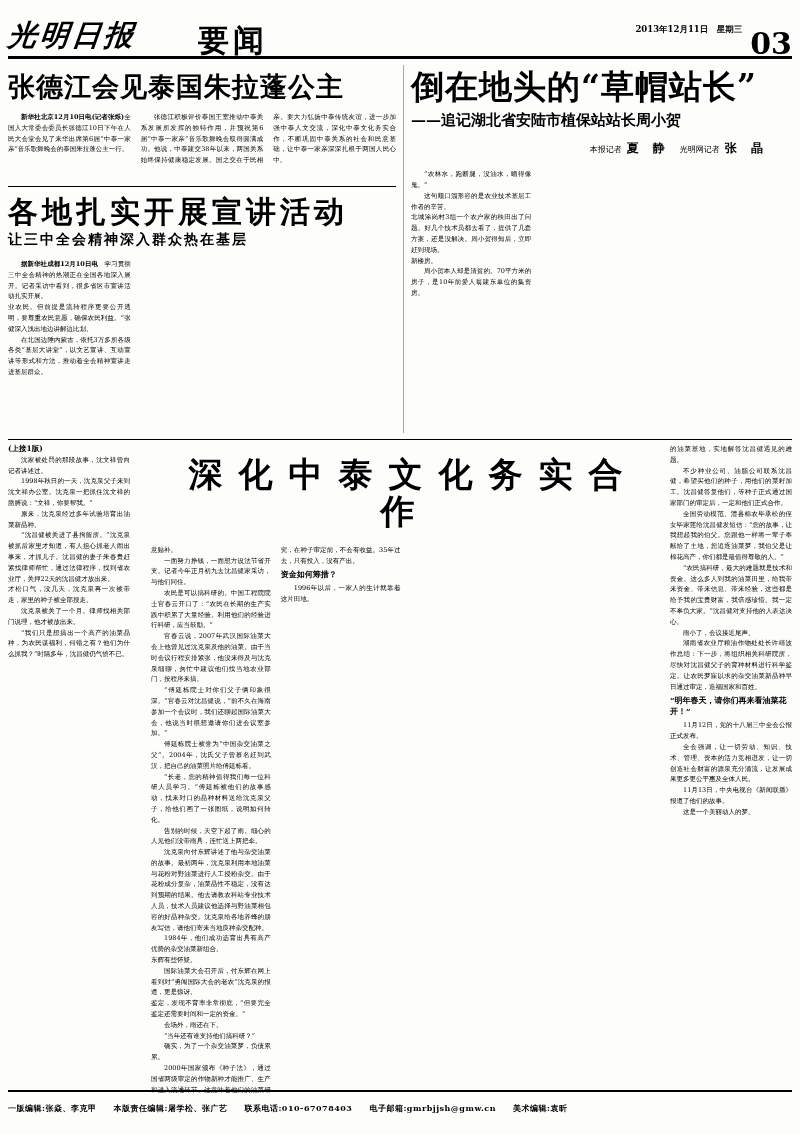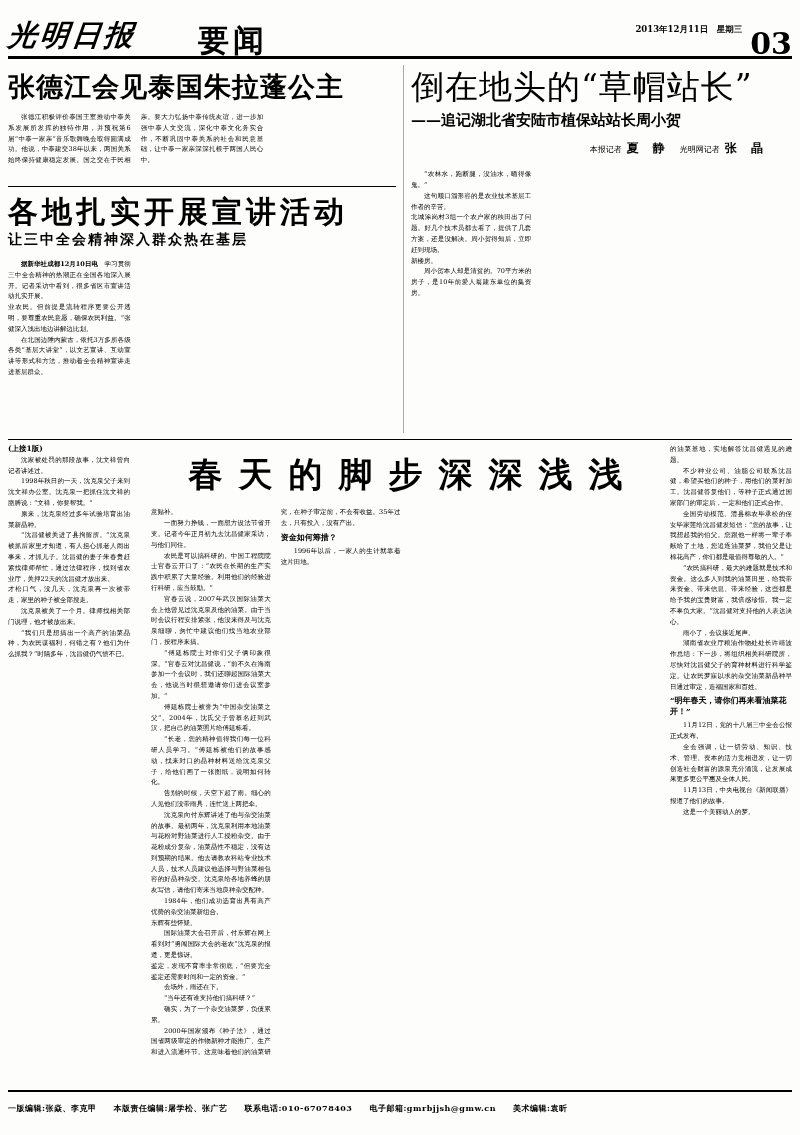--- a/index.html
+++ b/index.html
@@ -26,21 +26,21 @@
   .top{display:flex;height:378px;}
   .top-left{width:388px;}
   .vrule{width:1px;background:#aaa;margin:6px 7px 4px 7px;}
   .top-right{flex:1;}
   .hl-a{font-size:27px;font-weight:900;letter-spacing:1px;margin:12px 0 10px;line-height:1.15;}
   .body-a{column-count:3;height:64px;}
   .divider{border-top:1px solid #000;margin:10px 0 2px;}
   .hl-b{font-size:30px;font-weight:900;letter-spacing:4px;margin:8px 0 2px;line-height:1.1;}
   .sub-b{font-size:14px;font-weight:bold;letter-spacing:2px;margin:3px 0 10px;}
   .body-b{column-count:3;height:168px;}
-  .hl-c{font-size:33px;font-weight:400;letter-spacing:1px;margin:10px 0 6px;line-height:1.1;}
+  .hl-c{font-size:33px;font-weight:700;letter-spacing:1px;margin:10px 0 6px;line-height:1.1;}
   .sub-c{font-size:15px;font-weight:bold;margin:2px 0 10px;}
   .byline{text-align:right;font-size:8px;margin:0 14px 12px 0;}
   .byline .name{font-size:12px;font-weight:bold;letter-spacing:5px;margin:0 10px 0 5px;}
   .body-c{column-count:3;height:238px;}
   
   .mid-rule{border-top:1px solid #000;margin:2px 0 0;}
   .article-d{display:flex;height:640px;padding-top:4px;}
   .d-left{width:122px;margin-right:21px;}
   .d-right{width:122px;margin-left:10px;}
   .continued{font-size:7.5px;font-weight:bold;margin:0 0 3px;}
@@ -65,20 +65,21 @@
       <span class="page-no">03</span>
     </div>
   </div>
 
   <div class="top">
     <div class="top-left">
 
       <article>
         <h1 class="hl-a">张德江会见泰国朱拉蓬公主</h1>
         <div class="cols body-a">
+            <p><b class="lead">新华社北京12月10日电(记者张烁)</b>全国人大常委会委员长张德江10日下午在人民大会堂会见了来华出席第6届“中泰一家亲”音乐歌舞晚会的泰国朱拉蓬公主一行。</p>
             <p>张德江积极评价泰国王室推动中泰关系发展所发挥的独特作用，并预祝第6届“中泰一家亲”音乐歌舞晚会取得圆满成功。他说，中泰建交38年以来，两国关系始终保持健康稳定发展。国之交在于民相亲。要大力弘扬中泰传统友谊，进一步加强中泰人文交流，深化中泰文化务实合作，不断巩固中泰关系的社会和民意基础，让中泰一家亲深深扎根于两国人民心中。</p>
           </div>
       </article>
 
       <div class="divider"></div>
 
       <article>
         <h1 class="hl-b">各地扎实开展宣讲活动</h1>
         <div class="sub-b">让三中全会精神深入群众热在基层</div>
         <div class="cols body-b">
@@ -120,21 +121,21 @@
           <p>1998年秋日的一天，沈克泉父子来到沈文祥办公室。沈克泉一把抓住沈文祥的胳膊说：“文祥，你要帮我。”</p>
           <p>原来，沈克泉经过多年试验培育出油菜新品种。</p>
           <p>“沈昌健被关进了县拘留所。”沈克泉被抓后家里才知道，有人担心抓老人闹出事来，才抓儿子。沈昌健的妻子朱春贵赶紧找律师帮忙，通过法律程序，找到省农业厅，关押22天的沈昌健才放出来。</p>
           <p class="noindent">才松口气，没几天，沈克泉再一次被带走，家里的种子被全部搜走。</p>
           <p>沈克泉被关了一个月。律师找相关部门说理，他才被放出来。</p>
           <p>“我们只是想搞出一个高产的油菜品种，为农民谋福利，何错之有？他们为什么抓我？”时隔多年，沈昌健仍气愤不已。</p>
         </div>
     </div>
 
     <div class="d-center">
-      <h1 class="hl-d">春天的脚步深深浅浅</h1>
+      <h1 class="hl-d">深化中泰文化务实合作</h1>
       <div class="cols d-center-body">
           <p class="noindent">意贴补。</p>
           <p>一面努力挣钱，一面想方设法节省开支。记者今年正月初九去沈昌健家采访，与他们同住。</p>
           <p>农民是可以搞科研的。中国工程院院士官春云开口了：“农民在长期的生产实践中积累了大量经验。利用他们的经验进行科研，应当鼓励。”</p>
           <p>官春云说，2007年武汉国际油菜大会上他曾见过沈克泉及他的油菜。由于当时会议行程安排紧张，他没来得及与沈克泉细聊，匆忙中建议他们找当地农业部门，按程序来搞。</p>
           <p>“傅廷栋院士对你们父子俩印象很深。”官春云对沈昌健说，“前不久在海南参加一个会议时，我们还聊起国际油菜大会，他说当时很想邀请你们进会议室参加。”</p>
           <p>傅廷栋院士被誉为“中国杂交油菜之父”。2004年，沈氏父子曾慕名赶到武汉，把自己的油菜照片给傅廷栋看。</p>
           <p>“长老，您的精神值得我们每一位科研人员学习。”傅廷栋被他们的故事感动，找来对口的品种材料送给沈克泉父子，给他们画了一张图纸，说明如何转化。</p>
           <p>告别的时候，天空下起了雨。细心的人见他们没带雨具，连忙送上两把伞。</p>
           <p>沈克泉向付东辉讲述了他与杂交油菜的故事。最初两年，沈克泉利用本地油菜与花粉对野油菜进行人工授粉杂交。由于花粉成分复杂，油菜品性不稳定，没有达到预期的结果。他去请教农科站专业技术人员，技术人员建议他选择与野油菜相包容的好品种杂交。沈克泉给各地养蜂的朋友写信，请他们寄来当地良种杂交配种。</p>

